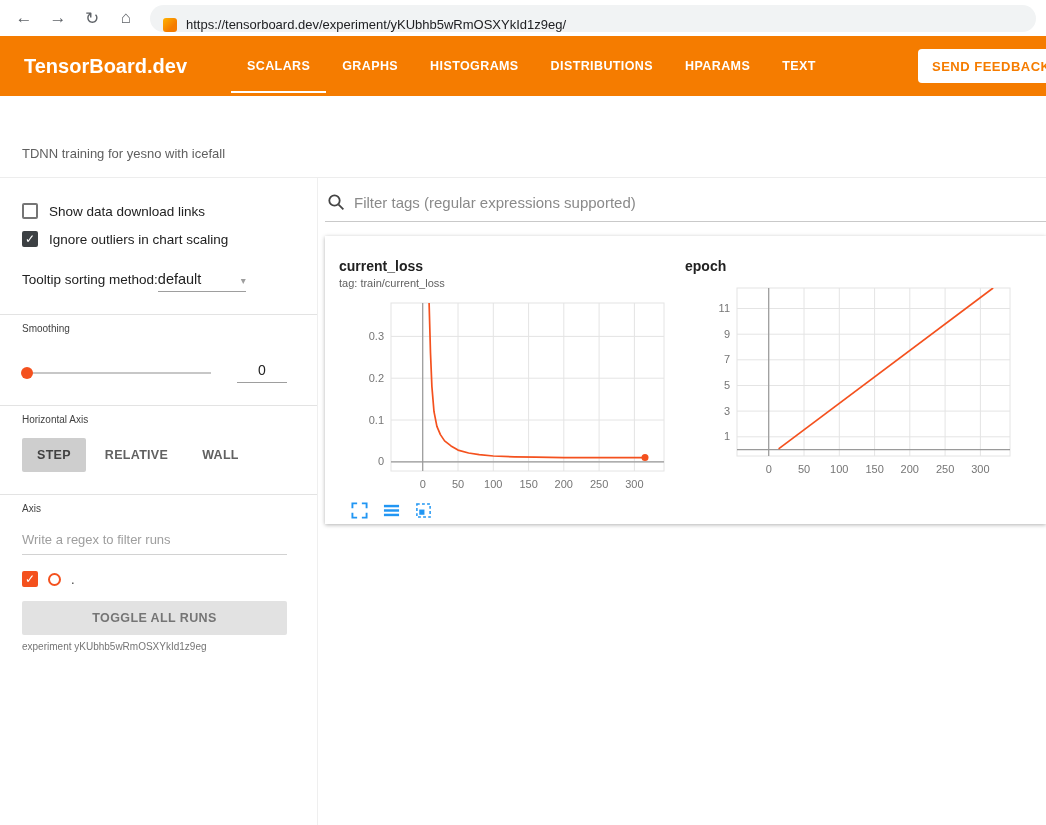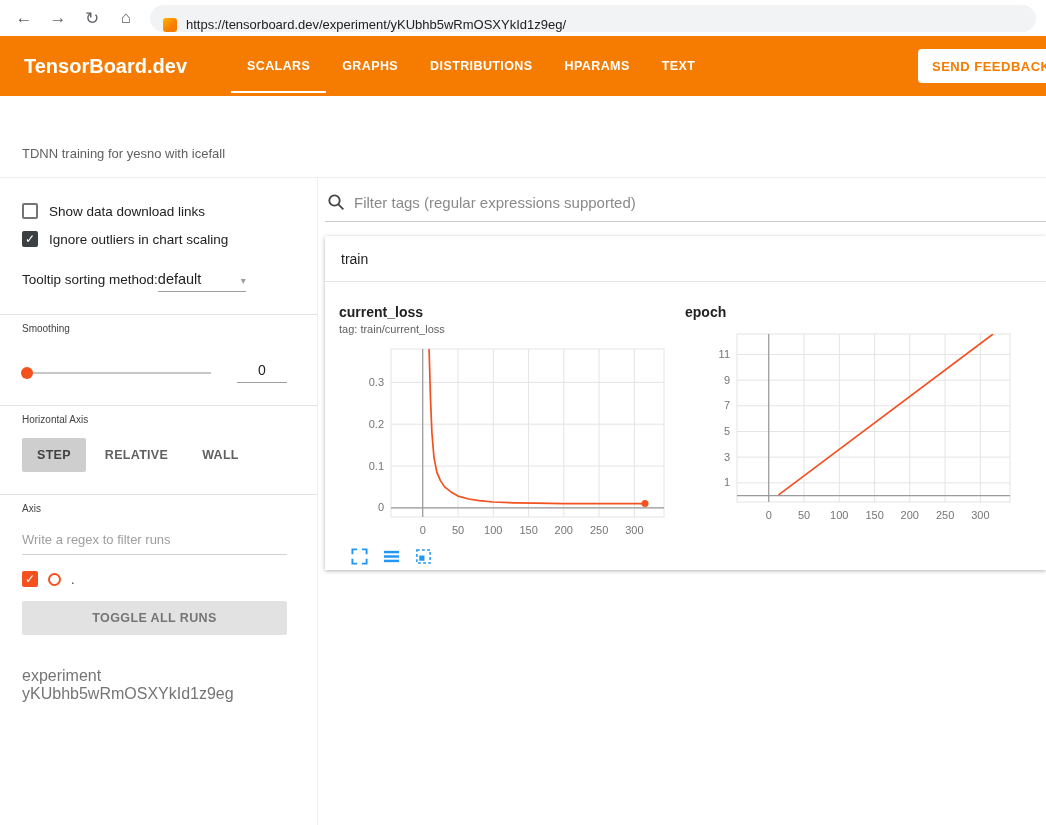--- a/index.html
+++ b/index.html
@@ -40,21 +40,21 @@
   .thumb{position:absolute;left:-1px;top:-5px;width:12px;height:12px;border-radius:50%;background:#f4511e;}
   .slider-val{width:50px;text-align:center;font-size:14px;color:#212121;border-bottom:1px solid #9e9e9e;padding-bottom:4px;cursor:text;}
   .axis-buttons{margin-top:13px;display:flex;gap:4px;align-items:center;}
   .axis-btn{border:none;background:transparent;color:#616161;font-family:inherit;font-size:12.5px;font-weight:bold;letter-spacing:.3px;padding:10px 15px;cursor:pointer;}
   .axis-btn.active{background:#cecece;color:#424242;border-radius:2px;}
   .regex-input{margin-top:18px;font-size:13px;color:#9e9e9e;border-bottom:1px solid #d2d2d2;padding-bottom:7px;cursor:text;}
   .run-row{margin-top:16px;display:flex;align-items:center;gap:10px;}
   .run-swatch{width:13px;height:13px;border-radius:50%;border:2px solid #f4511e;box-sizing:border-box;flex-shrink:0;}
   .run-name{font-size:13px;color:#424242;}
   .toggle-runs{margin-top:14px;width:100%;background:#e2e2e2;border:none;border-radius:2px;color:#757575;font-family:inherit;font-weight:bold;font-size:12.5px;letter-spacing:.4px;padding:10px 0;cursor:pointer;}
-  .exp-label{margin-top:32px;font-size:16px;color:#757575;}
+  .exp-label{margin-top:6px;font-size:10px;color:#757575;}
 
   
   main{flex:1;padding:10px 0 0 7px;overflow:hidden;}
   .filter-row{display:flex;align-items:center;gap:9px;border-bottom:1px solid #c9c9c9;padding:5px 0 10px 2px;cursor:text;}
   .filter-text{font-size:15px;color:#8a8a8a;}
   .card{margin-top:14px;background:#fff;box-shadow:0 1px 4px rgba(0,0,0,.3);}
   .card-header{padding:15px 16px 14px;font-size:14px;color:#212121;border-bottom:1px solid #e5e5e5;cursor:pointer;}
   .chart-grid{display:flex;flex-wrap:wrap;padding:8px 0 0 10px;}
   .chart-block{width:338px;margin:14px 4px 4px 4px;}
   .chart-title{font-size:14px;color:#212121;font-weight:bold;}
@@ -82,20 +82,21 @@
     <span class="favicon"></span>
     <span class="url">https://tensorboard.dev/experiment/yKUbhb5wRmOSXYkId1z9eg/</span>
   </div>
 </div>
 
 <header>
   <div class="brand">TensorBoard.dev</div>
   <nav>
     <span class="tab active">SCALARS</span>
     <span class="tab">GRAPHS</span>
+    <span class="tab">HISTOGRAMS</span>
     <span class="tab">DISTRIBUTIONS</span>
     <span class="tab">HPARAMS</span>
     <span class="tab">TEXT</span>
   </nav>
   <button class="feedback">SEND FEEDBACK</button>
 </header>
 
 <div class="desc">TDNN training for yesno with icefall</div>
 
 <div class="content">
@@ -145,21 +146,20 @@
 
   <main>
     <div class="filter-row">
       <svg width="18" height="18" viewBox="0 0 18 18">
         <circle cx="7.5" cy="7.5" r="5.2" fill="none" stroke="#444" stroke-width="1.8"></circle>
         <line x1="11.6" y1="11.6" x2="16.4" y2="16.4" stroke="#444" stroke-width="1.8"></line>
       </svg>
       <span class="filter-text">Filter tags (regular expressions supported)</span>
     </div>
     <section class="card">
-      <div class="card-header">train</div>
       <div id="chart-grid" class="chart-grid">
           <div class="chart-block">
             <div class="chart-title">current_loss</div>
             <div class="chart-tag">tag: train/current_loss</div>
             <svg class="plot" width="335" height="200">
               <defs>
                 <clipPath id="clip0">
                   <rect x="52" y="6" width="273" height="168"></rect>
                 </clipPath>
               </defs>

